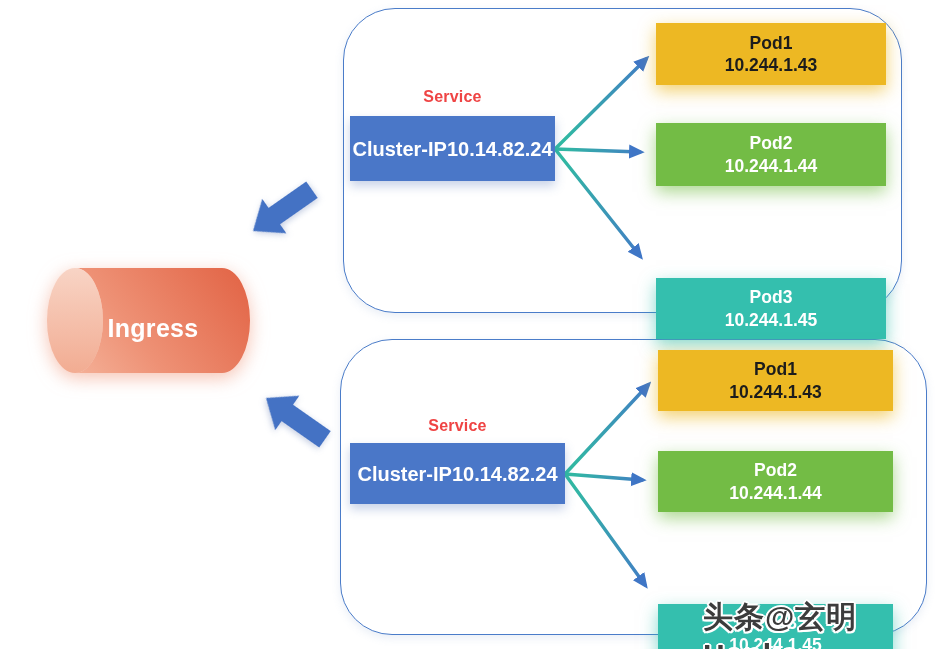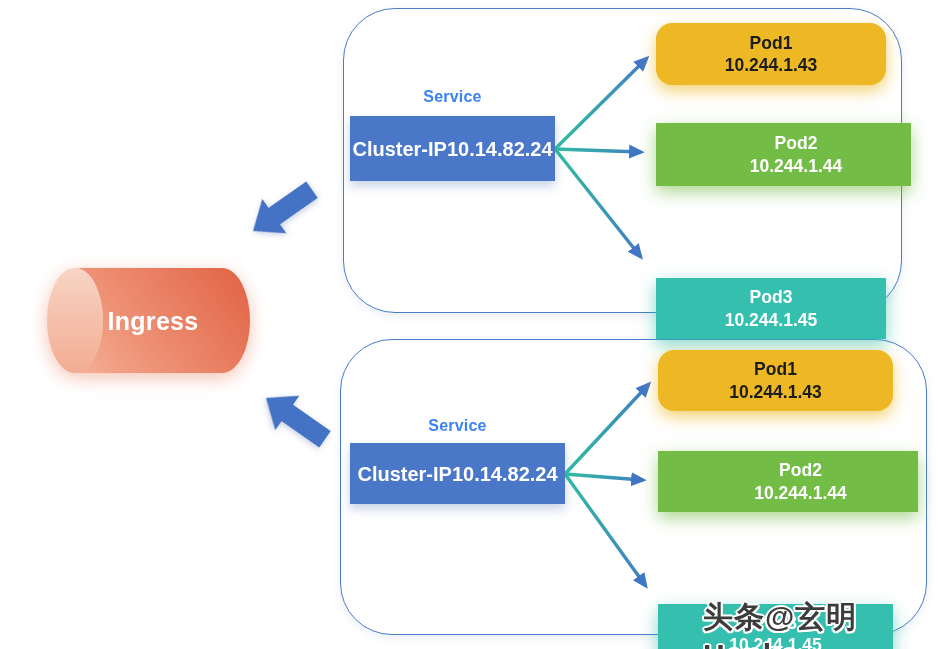--- a/index.html
+++ b/index.html
@@ -6,36 +6,36 @@
   .canvas {
     position:relative; width:939px; height:649px; background:#ffffff;
     font-family:"Liberation Sans", sans-serif; overflow:hidden;
   }
   .frame {
     position:absolute; background:#ffffff; border:1.6px solid #4a7cc9;
     border-radius:52px; box-shadow:0 3px 9px rgba(120,150,200,0.16);
   }
   .svg-layer { position:absolute; left:0; top:0; z-index:2; }
   .service-label {
-    position:absolute; z-index:3; text-align:center; color:#3b82f6;
+    position:absolute; z-index:3; text-align:center; color:#ef4444;
     font-size:16px; font-weight:bold; letter-spacing:0.2px;
   }
   .cluster-box {
     position:absolute; z-index:3; display:flex; flex-direction:row;
     align-items:center; justify-content:center; text-align:center;
     font-weight:bold; font-size:20px; line-height:1.3;
     box-shadow:0 5px 10px rgba(70,105,180,0.30);
   }
   .pod {
     position:absolute; z-index:3; display:flex; flex-direction:column;
     align-items:center; justify-content:center; text-align:center;
     font-weight:bold; font-size:17.5px; line-height:1.28;
   }
-  .glow-y { box-shadow:0 6px 16px rgba(237,184,35,0.65);border-radius:16px; }
-  .glow-g { box-shadow:0 6px 16px rgba(115,188,69,0.60);padding-left:25px; }
+  .glow-y { box-shadow:0 6px 16px rgba(237,184,35,0.65); }
+  .glow-g { box-shadow:0 6px 16px rgba(115,188,69,0.60); }
   .glow-t { box-shadow:0 6px 16px rgba(52,191,174,0.60);margin-top:42px; }
   .ingress-label {
     position:absolute; z-index:3; text-align:center; color:#ffffff;
     font-size:25px; font-weight:bold; letter-spacing:0.3px;
   }
   .watermark {
     position:absolute; z-index:6; left:703px; top:597px;
     font-size:30px; font-weight:bold; letter-spacing:1px;
     text-shadow:
       -2px 0 0 #ffffff, 2px 0 0 #ffffff, 0 -2px 0 #ffffff, 0 2px 0 #ffffff,
@@ -103,21 +103,21 @@
 
     <line x1="555" y1="149" x2="646" y2="59" stroke="url(#lgT1)" stroke-width="3.4" stroke-linecap="round" marker-end="url(#ah)"></line>
     <line x1="555" y1="149" x2="640" y2="152" stroke="url(#lgT2)" stroke-width="3.4" stroke-linecap="round" marker-end="url(#ah)"></line>
     <line x1="555" y1="149" x2="640" y2="256" stroke="url(#lgT3)" stroke-width="3.4" stroke-linecap="round" marker-end="url(#ah)"></line>
 
     <line x1="565" y1="474" x2="648" y2="385" stroke="url(#lgB1)" stroke-width="3.4" stroke-linecap="round" marker-end="url(#ah)"></line>
     <line x1="565" y1="474" x2="642" y2="480" stroke="url(#lgB2)" stroke-width="3.4" stroke-linecap="round" marker-end="url(#ah)"></line>
     <line x1="565" y1="474" x2="645" y2="585" stroke="url(#lgB3)" stroke-width="3.4" stroke-linecap="round" marker-end="url(#ah)"></line>
   </svg>
 
-  <div class="ingress-label" style="left:53px;top:307px;width:200px;">Ingress</div>
+  <div class="ingress-label" style="left:53px;top:314px;width:200px;">Ingress</div>
 
   <div class="service-label" style="left:350px;top:88px;width:205px;">Service</div>
 
   <div class="cluster-box" style="left: 350px; top: 116px; width: 205px; height: 65px; background-color: rgb(74, 119, 200); color: rgb(255, 255, 255);">
     <div>Cluster-IP</div>
     <div>10.14.82.24</div>
   </div>
 
   <div class="pod glow-y" style="left: 656px; top: 23px; width: 230px; height: 62px; background-color: rgb(237, 184, 35); color: rgb(28, 28, 28);">
     <div>Pod1</div>

